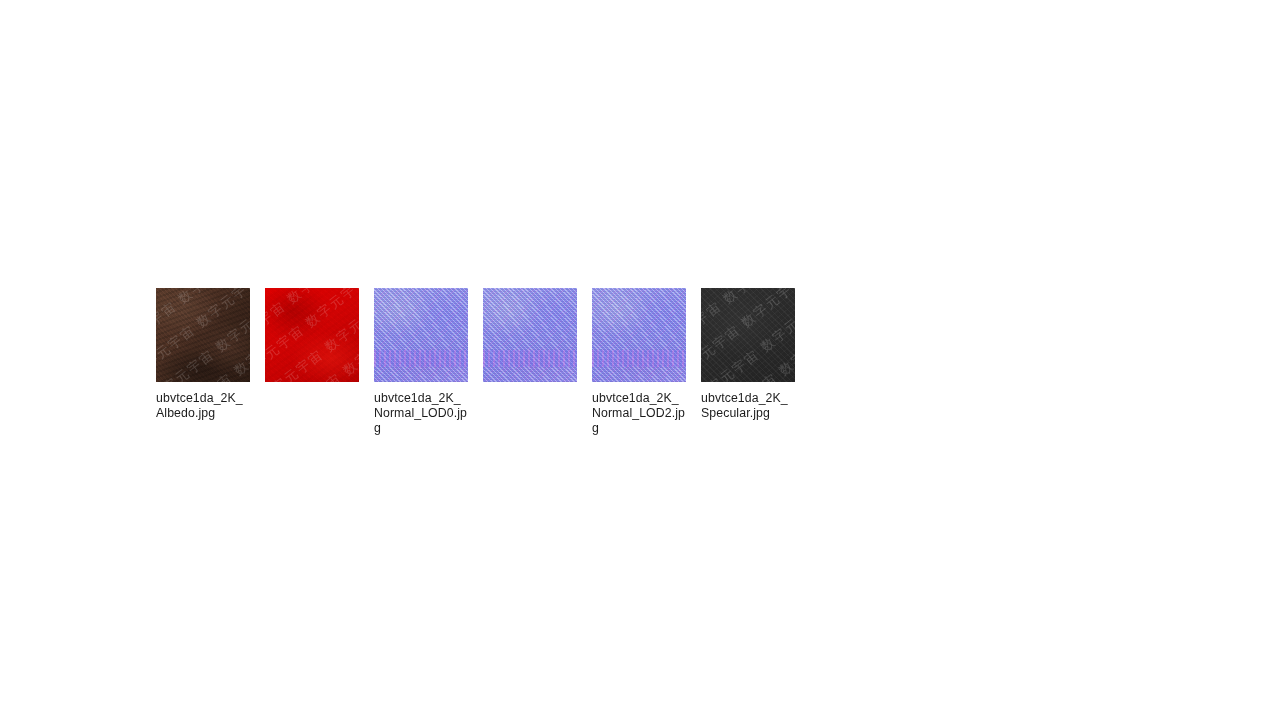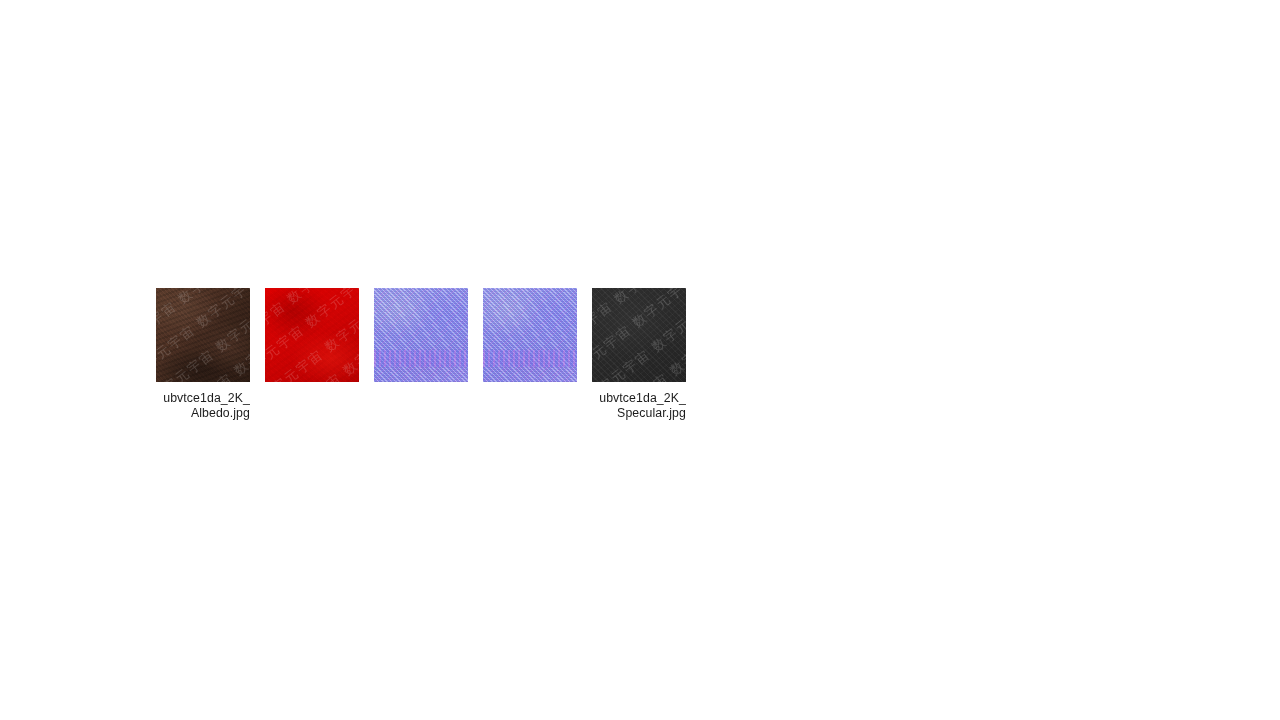--- a/index.html
+++ b/index.html
@@ -81,21 +81,21 @@
     line-height: 1;
   }
   .wm-light span { color: #ffffff; }
 
   .label {
     margin-top: 9px;
     width: 100%;
     font-size: 12.3px;
     line-height: 15px;
     color: #1c1c1c;
-    text-align: right;
+    text-align: left;
     word-break: break-all;
     overflow-wrap: anywhere;
     letter-spacing: 0.1px;
   }
 
   
 
   .tex-albedo {
     background:
       radial-gradient(ellipse 60% 45% at 28% 22%, rgba(94,64,49,0.85), rgba(0,0,0,0) 70%),
@@ -225,31 +225,41 @@
         </div>
       </div>
     </div>
     <div class="file-item">
       <div class="thumb">
         <div class="tex tex-normal">
           <div class="grain"></div>
           <div class="streak"></div>
         </div>
       </div>
+      <div class="label">ubvtce1da_2K_Normal_LOD0.jpg</div>
     </div>
     <div class="file-item">
       <div class="thumb">
         <div class="tex tex-normal">
           <div class="grain"></div>
           <div class="streak"></div>
         </div>
       </div>
     </div>
     <div class="file-item">
       <div class="thumb">
+        <div class="tex tex-normal">
+          <div class="grain"></div>
+          <div class="streak"></div>
+        </div>
+      </div>
+      <div class="label">ubvtce1da_2K_Normal_LOD2.jpg</div>
+    </div>
+    <div class="file-item">
+      <div class="thumb">
         <div class="tex tex-spec">
           <div class="grain"></div>
           <div class="wm wm-light">
             <span>数字元宇宙  数字元宇宙</span>
             <span>数字元宇宙  数字元宇宙</span>
             <span>数字元宇宙  数字元宇宙</span>
             <span>数字元宇宙  数字元宇宙</span>
           </div>
         </div>
       </div>

